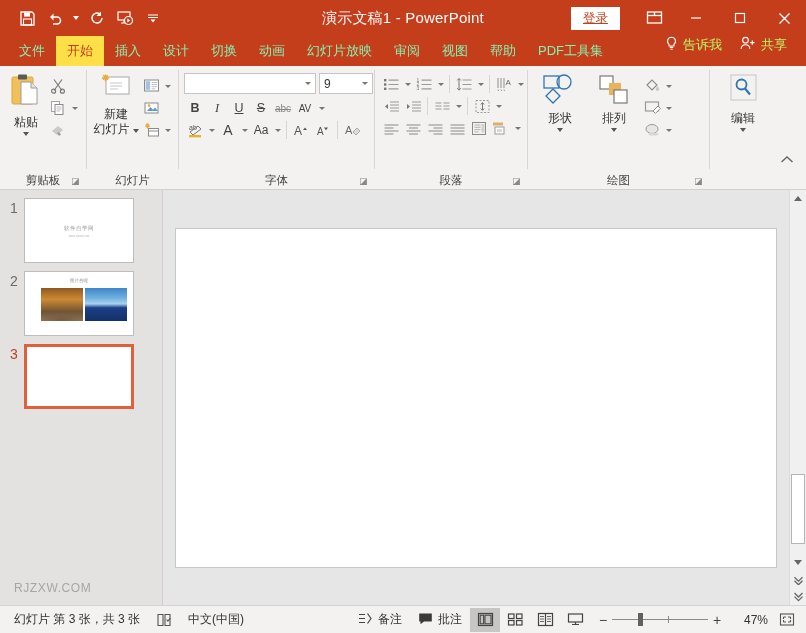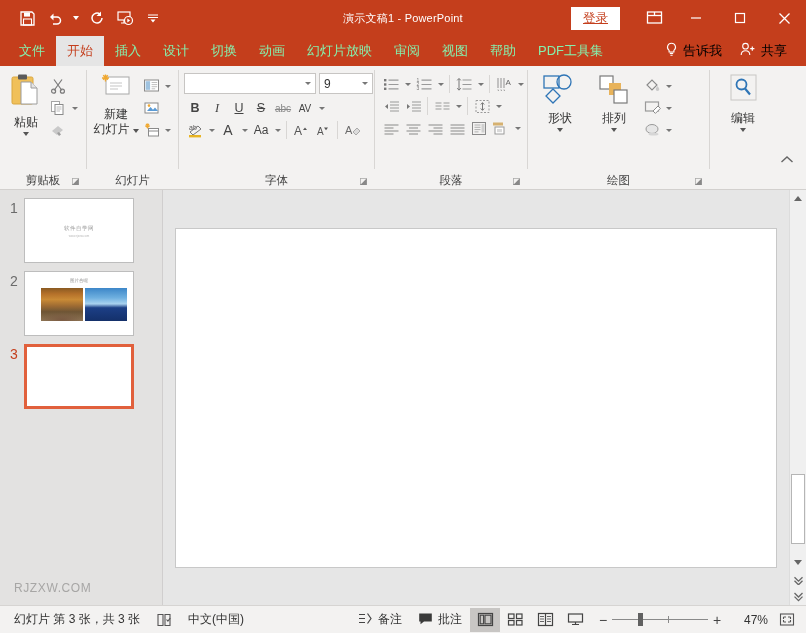--- a/index.html
+++ b/index.html
@@ -19,46 +19,46 @@
   .qat { display: flex; align-items: center; padding-left: 14px; gap: 2px; }
   .qat-btn {
     width: 26px; height: 26px; display: flex; align-items: center; justify-content: center;
     cursor: pointer;
   }
   .qat-btn svg { display:block; }
   .qat-caret { width: 12px; height: 26px; display:flex; align-items:center; justify-content:center; cursor:pointer;}
   .caret-d { width:0;height:0;border-left:3.5px solid transparent;border-right:3.5px solid transparent;border-top:4px solid #fff;}
   .title-text {
     position: absolute; left: 0; right: 0; text-align: center;
-    font-size: 11px; pointer-events: none; letter-spacing:.2px;
+    font-size: 15px; pointer-events: none; letter-spacing:.2px;
   }
   .title-right { margin-left: auto; display: flex; align-items: center; height: 100%; padding-left: 26px; }
   .signin {
     background: #fff; color: #C43E1C; font-size: 12.5px;
     padding: 4px 12px; margin-right: 14px; cursor: pointer; line-height:1.2;
     border: none;
   }
   .signin u { text-decoration: underline; }
   .ribbon-opt { width: 40px; height: 36px; display:flex;align-items:center;justify-content:center;cursor:pointer;}
   .wbtn { width: 44px; height: 36px; display: flex; align-items: center; justify-content: center; cursor: pointer; }
 
   
   .tabbar {
     height: 30px; background: #C43E1C; display: flex; align-items: flex-end;
     flex: 0 0 30px; padding-left: 8px; position: relative;
   }
   .tab {
     font-size: 13px; color: #86efac; padding: 0 11px; height: 30px;
     display: flex; align-items: center; cursor: pointer; white-space: nowrap;
   }
-  .tab.active { background: #e5e5e5; color: #C43E1C; }
+  .tab.active { background: #fde047; color: #C43E1C; }
   .tab.file { background: #C43E1C; }
   .tabbar-right { margin-left: auto; display: flex; align-items: center; height:100%; padding-right:10px; }
   .tellme, .share {
-    font-size: 13px; color: #000000; display: flex; align-items: center; gap: 5px;
+    font-size: 13px; color: #bef264; display: flex; align-items: flex-start; gap: 5px;
     padding: 0 9px; height: 30px; cursor: pointer; white-space: nowrap;
   }
 
   
   .ribbon {
     background: #f3f2f1; flex: 0 0 124px; display: flex; position: relative;
     border-bottom: 1px solid #d2d0ce;
   }
   .rgroup { display: flex; flex-direction: column; position: relative; padding: 3px 0 0 0; }
   .rgroup-body { flex: 1; display: flex; align-items: flex-start; padding: 2px 5px 0 5px; }

